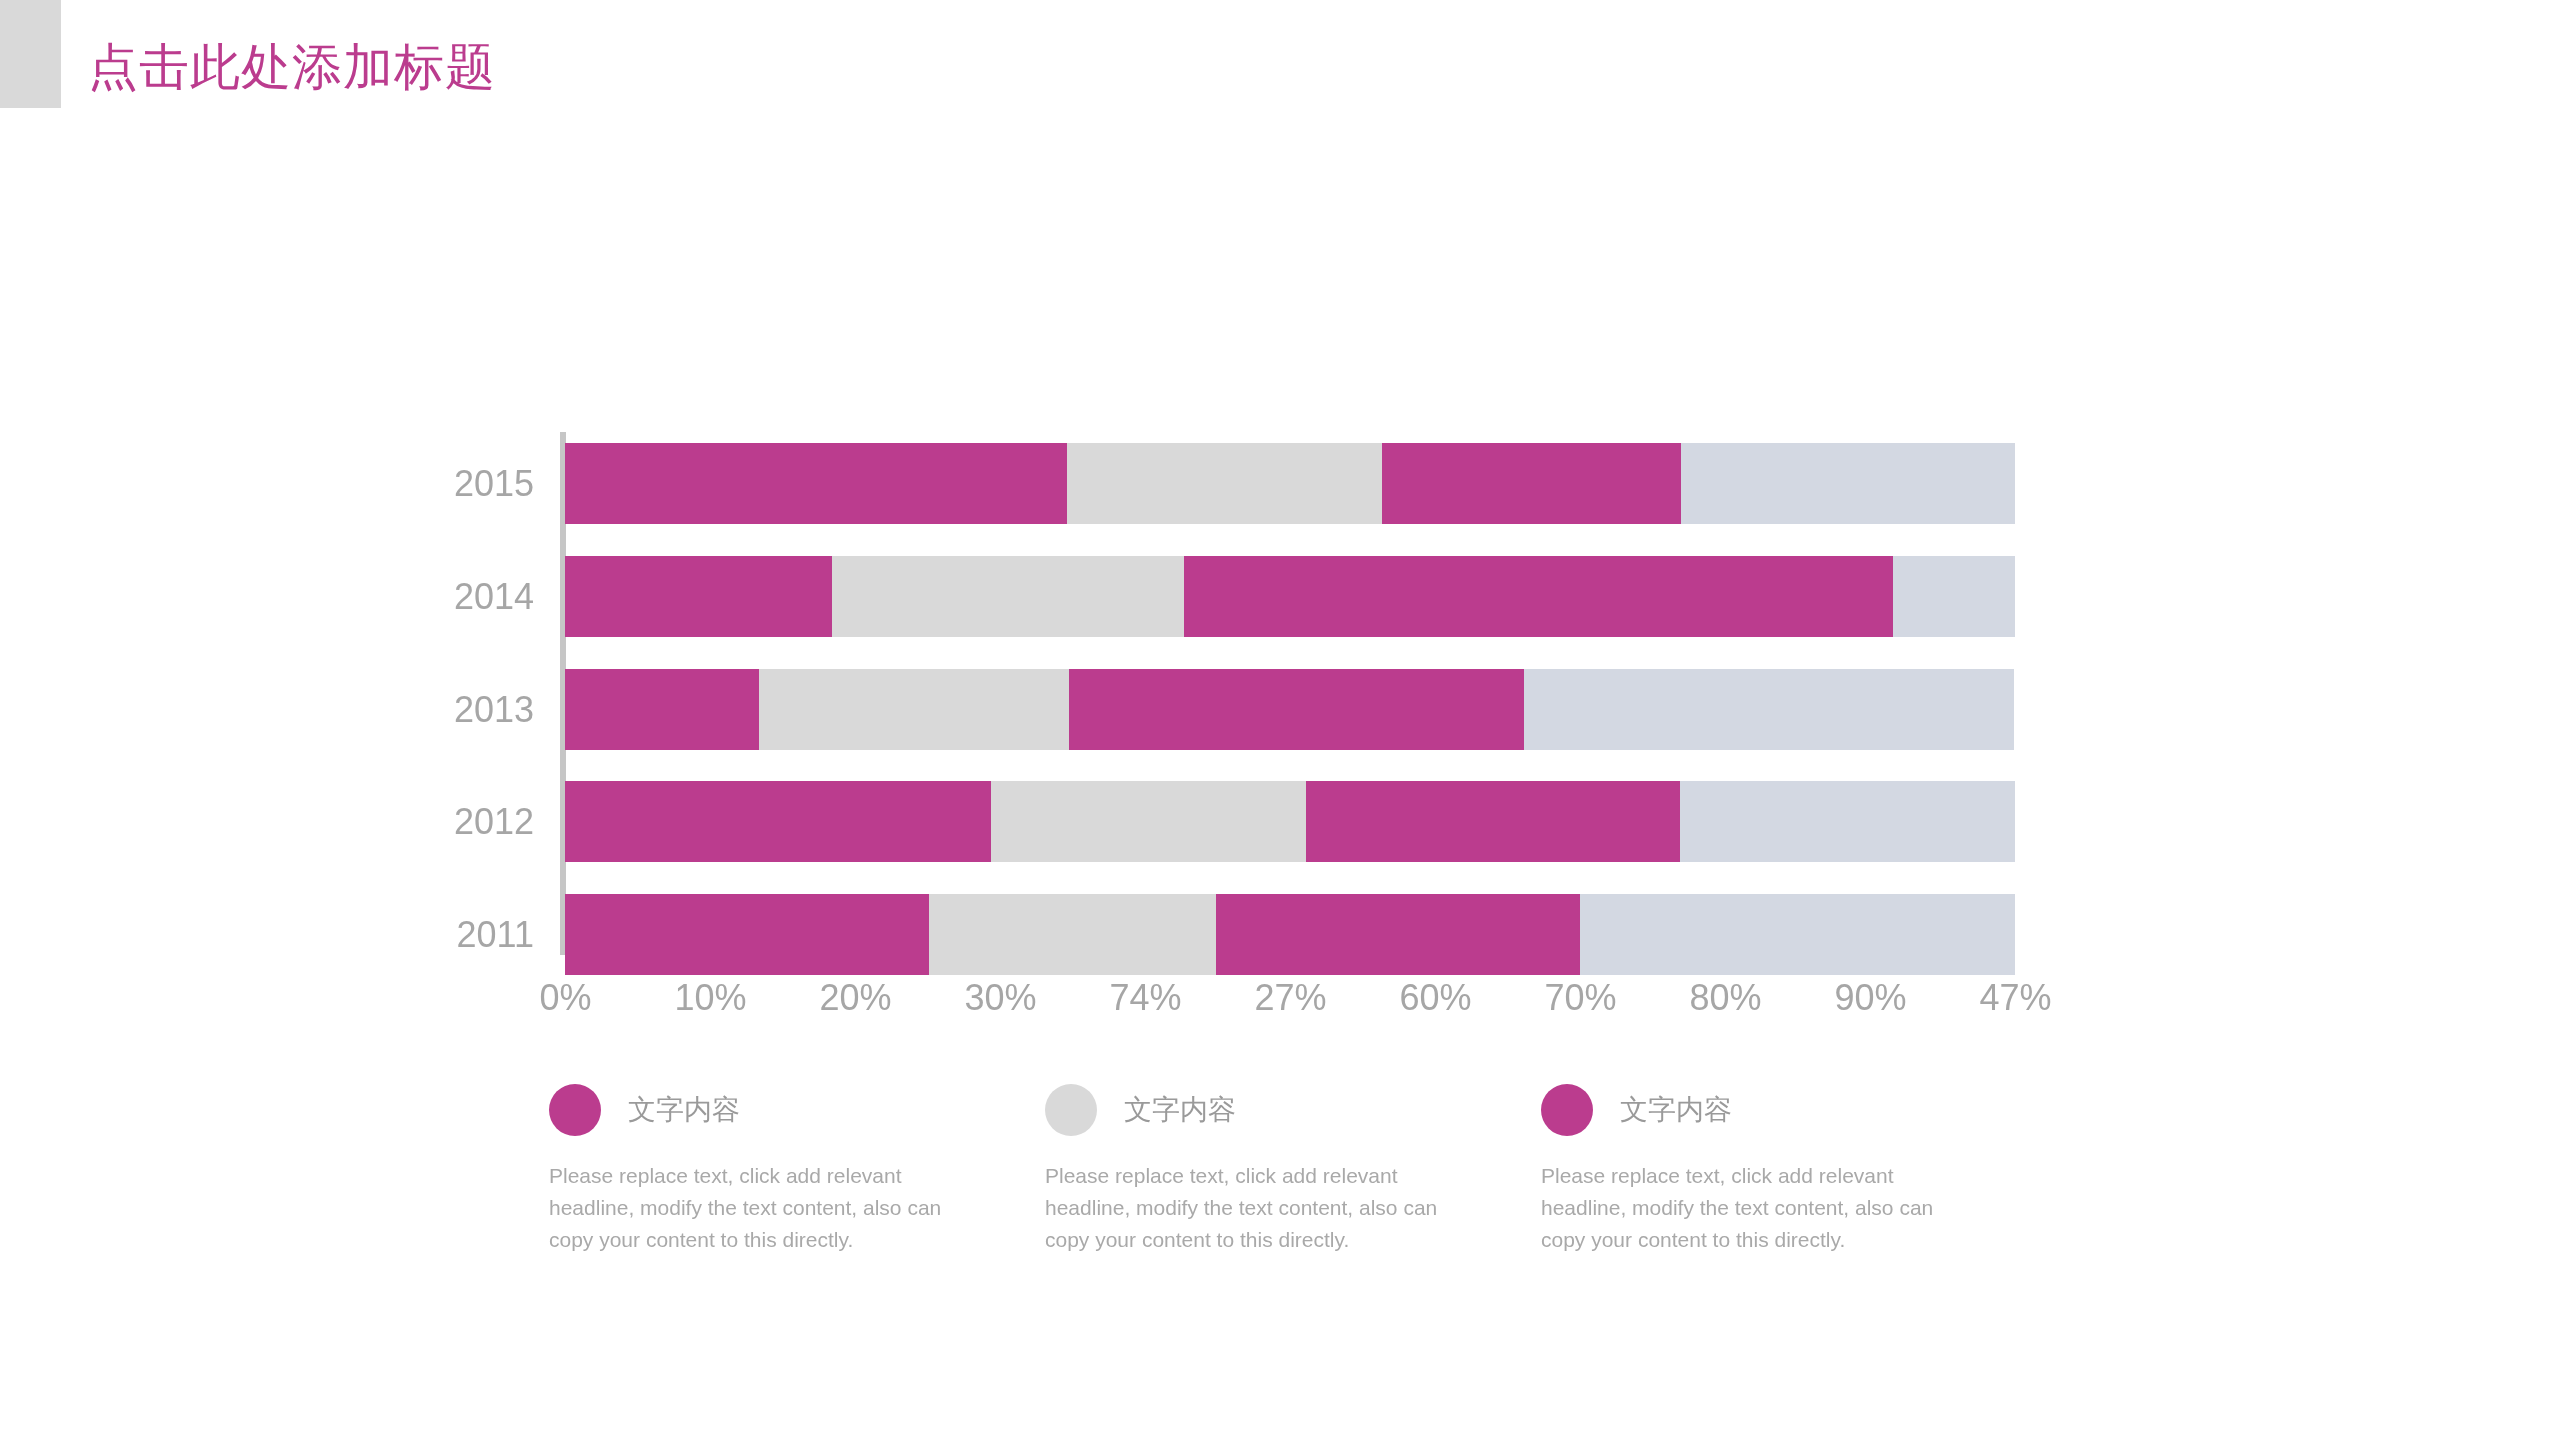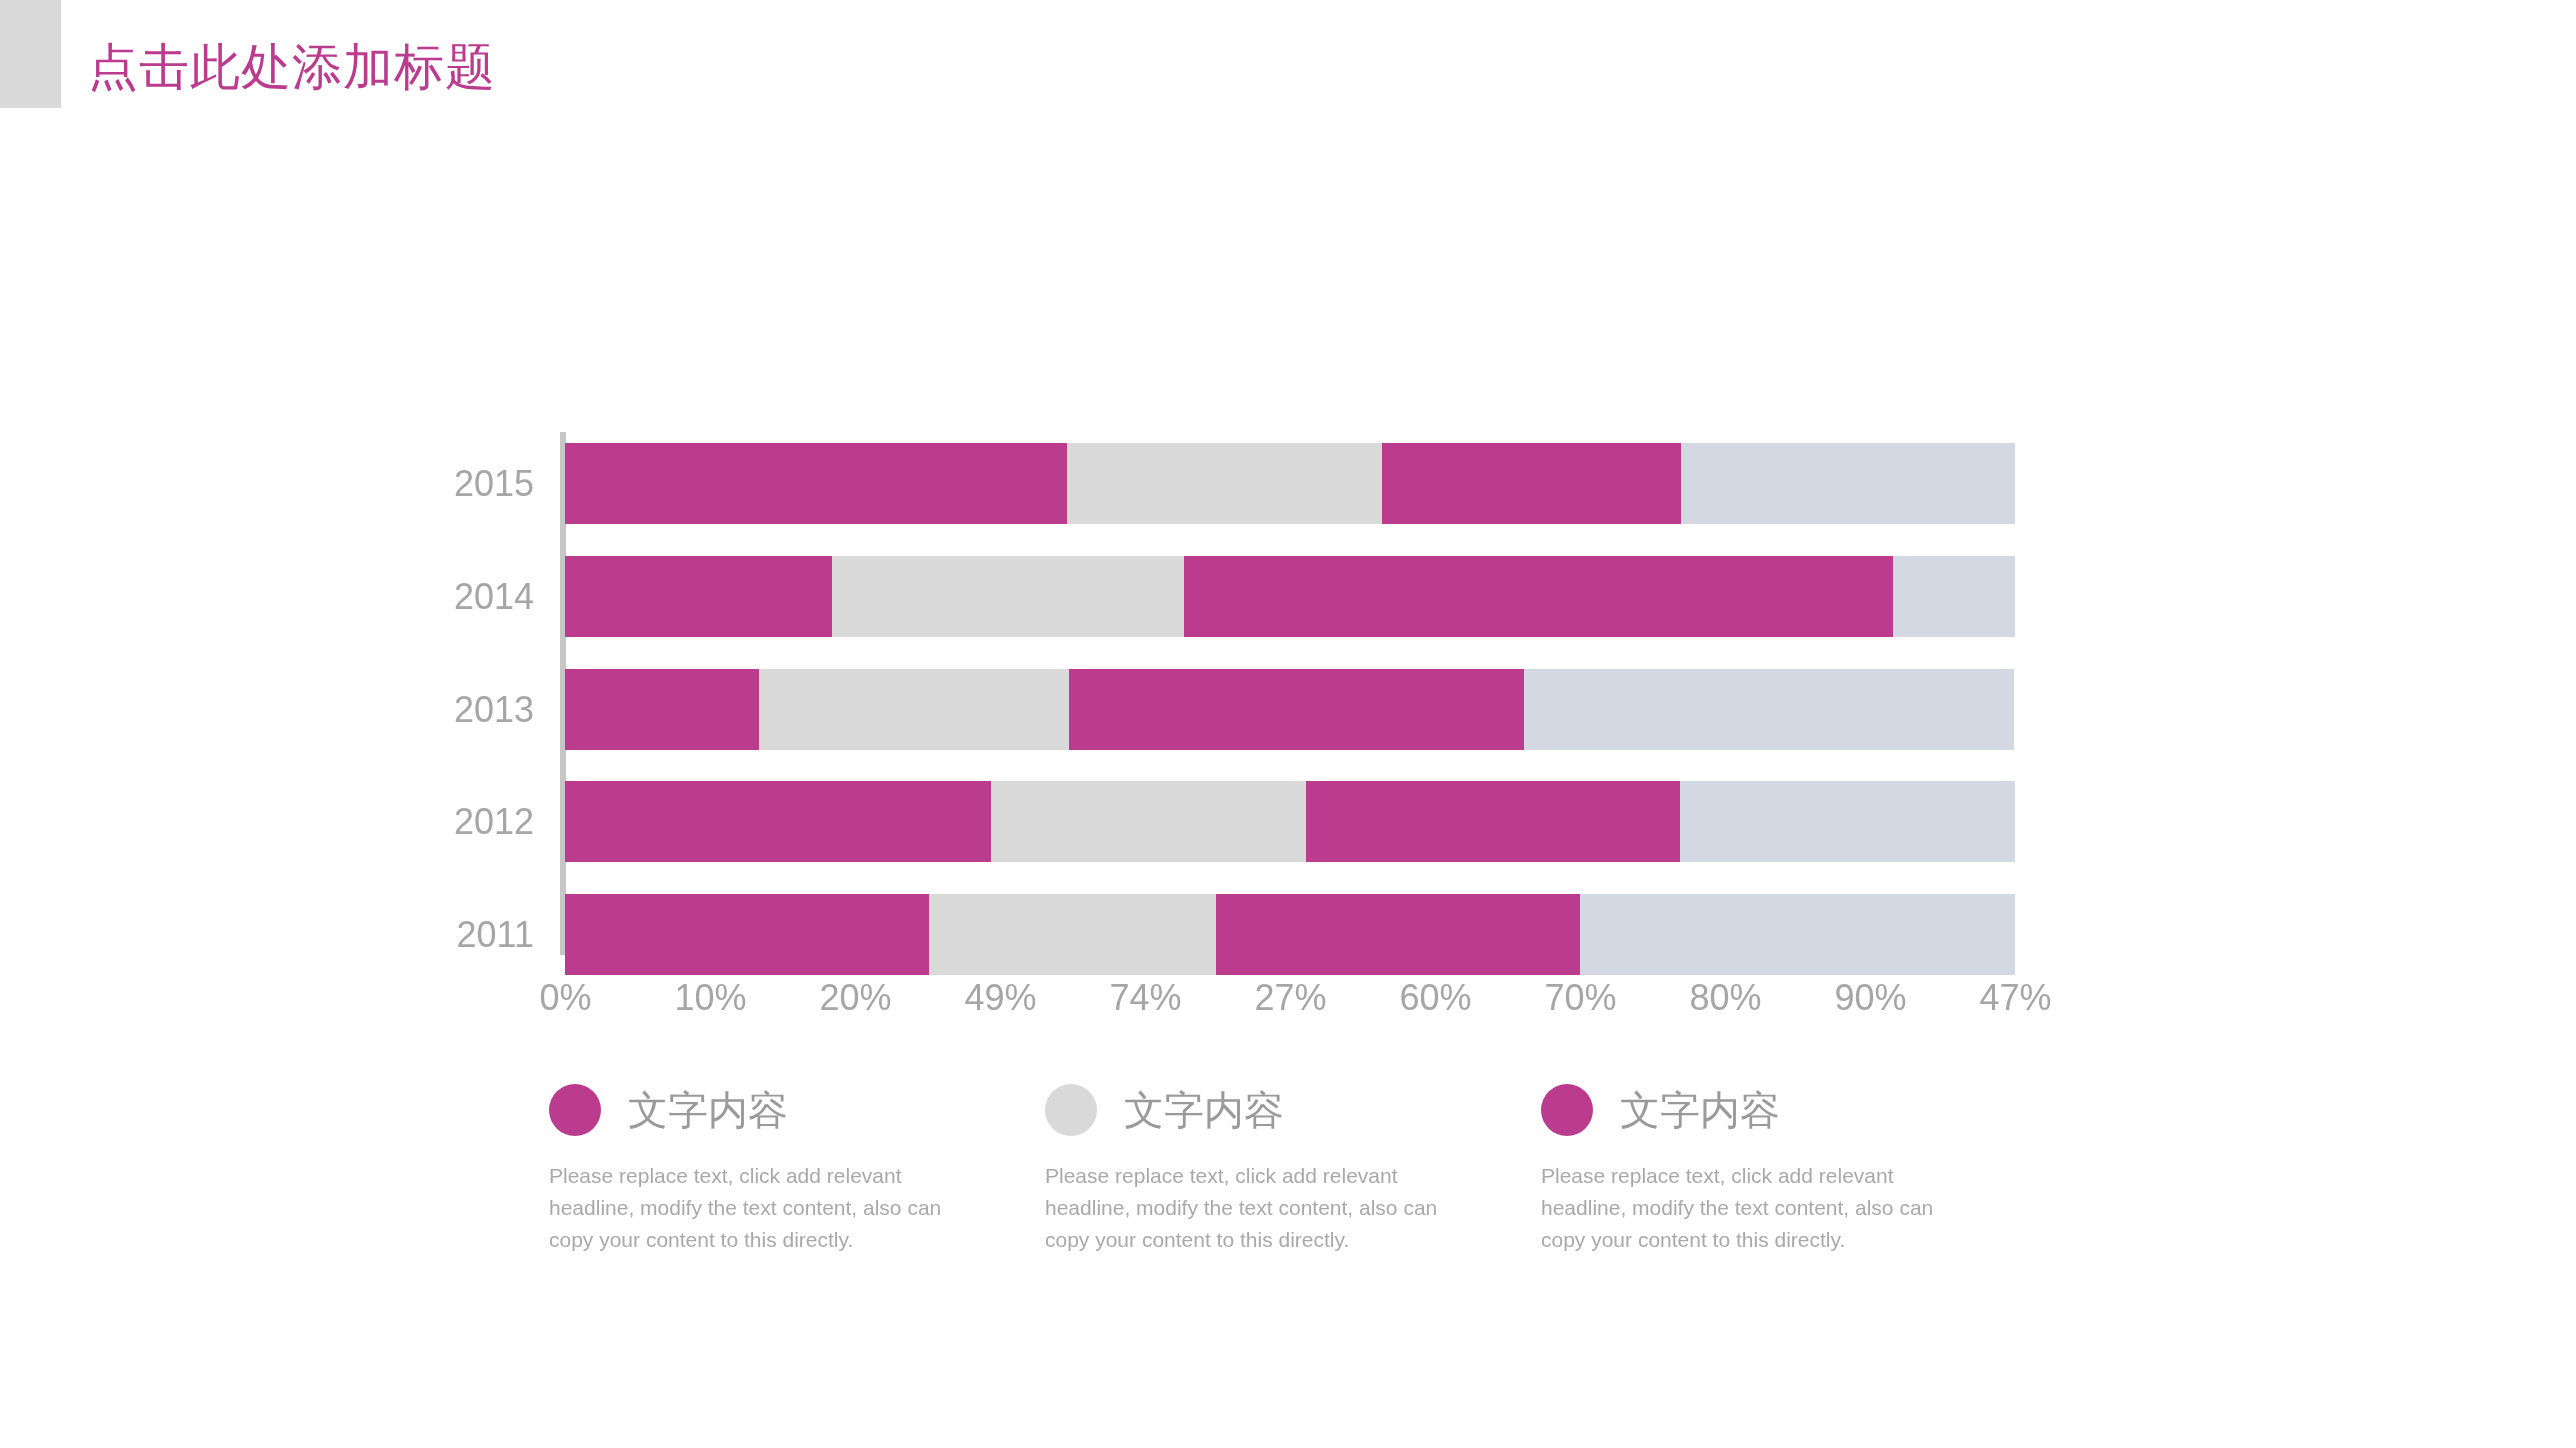--- a/index.html
+++ b/index.html
@@ -116,21 +116,21 @@
     height: 67px;
   }
   .legend-dot {
     width: 52px;
     height: 52px;
     border-radius: 50%;
     flex: 0 0 auto;
   }
   .legend-title {
     margin-left: 27px;
-    font-size: 40px;
+    font-size: 28px;
     line-height: 40px;
     color: #9a9a9a;
     white-space: nowrap;
   }
   .legend-desc {
     margin-top: 17px;
     width: 401px;
     font-size: 21px;
     line-height: 32px;
     color: #a9a9a9;
@@ -180,21 +180,21 @@
         <div class="bar-seg" title="2011 · 25.1%" style="width: 364px; background: rgb(187, 60, 142);"></div>
         <div class="bar-seg" title="2011 · 19.8%" style="width: 287px; background: rgb(217, 217, 217);"></div>
         <div class="bar-seg" title="2011 · 25.1%" style="width: 364px; background: rgb(187, 60, 142);"></div>
         <div class="bar-seg" title="2011 · 30%" style="width: 435px; background: rgb(211, 216, 226);"></div>
       </div>
     </div>
   <div id="x-axis-labels">
       <div class="x-tick-label" style="left: 0px;">0%</div>
       <div class="x-tick-label" style="left: 145px;">10%</div>
       <div class="x-tick-label" style="left: 290px;">20%</div>
-      <div class="x-tick-label" style="left: 435px;">49%</div>
+      <div class="x-tick-label" style="left: 435px;">30%</div>
       <div class="x-tick-label" style="left: 580px;">74%</div>
       <div class="x-tick-label" style="left: 725px;">27%</div>
       <div class="x-tick-label" style="left: 870px;">60%</div>
       <div class="x-tick-label" style="left: 1015px;">70%</div>
       <div class="x-tick-label" style="left: 1160px;">80%</div>
       <div class="x-tick-label" style="left: 1305px;">90%</div>
       <div class="x-tick-label" style="left: 1450px;">47%</div>
     </div>
 </div>
 

